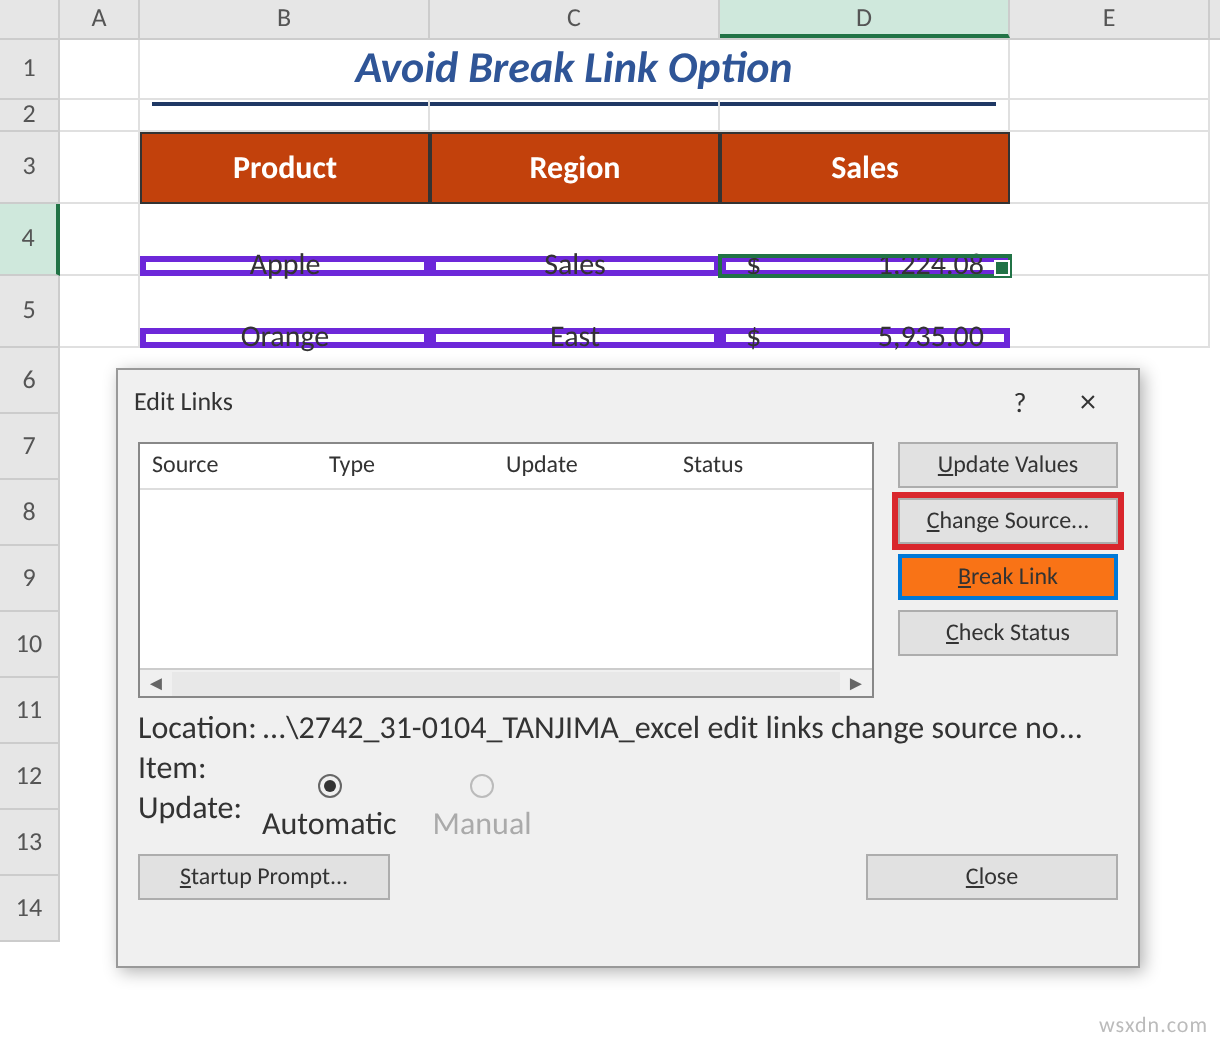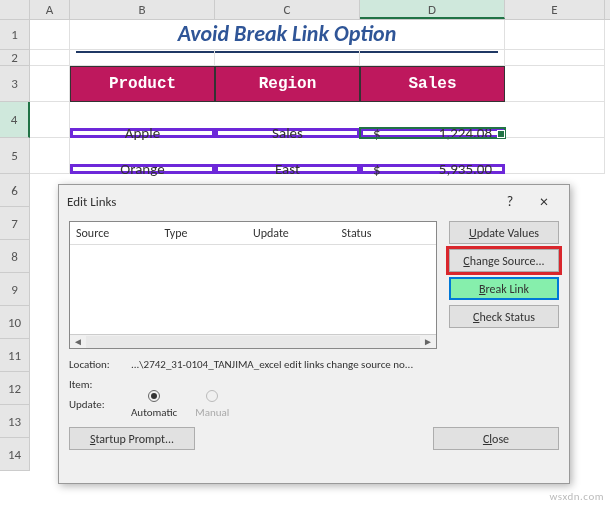--- a/index.html
+++ b/index.html
@@ -20,21 +20,21 @@
     .col-h.active { background: #cfe8dc; border-bottom: 2px solid #217346; }
     .rows { display: flex; flex-direction: column; }
     .row { display: flex; height: 33px; }
     .row.r1 { height: 30px; }
     .row.tall { height: 36px; }
     .row-h { width: 30px; background: #e6e6e6; border-right: 1px solid #ccc; border-bottom: 1px solid #ccc; text-align: center; font-size: 13px; color: #555; display: flex; align-items: center; justify-content: center; }
     .row-h.active { background: #cfe8dc; border-right: 2px solid #217346; }
     .cell { width: 145px; border-right: 1px solid #e0e0e0; border-bottom: 1px solid #e0e0e0; display: flex; align-items: center; padding: 0 6px; }
     .title-cell { font-size: 22px; font-weight: bold; font-style: italic; color: #2f5597; justify-content: center; }
     .title-wrap { display:flex; flex:1; border-bottom:2px solid #1f3864; justify-content:center; padding:4px 0;}
-    .th { background: #be185d; color: #fff; font-weight: bold; font-size: 16px; justify-content: center; border: 1px solid #333; font-family: Liberation Mono, monospace; }
+    .th { background: #c2410c; color: #fff; font-weight: bold; font-size: 16px; justify-content: center; border: 1px solid #333; }
     .td { border: 3px solid #6d28d9; font-size: 15px; justify-content: center; margin-top: 26px; }
     .td.money { justify-content: space-between; padding: 0 10px; }
     .selected { outline: 2px solid #217346; outline-offset: -1px; position: relative; }
     .selected::after { content: ""; position: absolute; right: -3px; bottom: -3px; width: 6px; height: 6px; background: #217346; border: 1px solid #fff; }
 
     
     .dialog {
       position: absolute;
       left: 58px; top: 184px;
       width: 512px; height: 300px;
@@ -59,34 +59,34 @@
     .list-scroll .arrow{ width:16px; text-align:center; font-size:10px; color:#666;}
     .list-scroll .track{ flex:1; background:#e8e8e8; height:12px;}
     .btn-col { display: flex; flex-direction: column; gap: 5px; width: 110px; }
     .btn {
       height: 23px; background: #e1e1e1; border: 1px solid #adadad;
       font-size: 12px; display: flex; align-items: center; justify-content: center;
       color: #333; cursor: default;
     }
     .btn u { text-decoration: underline; }
     .btn.highlight { outline: 3px solid #d9262c; outline-offset: 0px; }
-    .btn.focus { border: 2px solid #0078d7; background:#86efac; }
-    .info { padding: 6px 10px 4px 10px; font-size: 11px; color: #333; }
+    .btn.focus { border: 2px solid #0078d7; background:#f97316; }
+    .info { padding: 6px 10px 4px 10px; font-size: 16px; color: #333; }
     .info-row { display: flex; gap: 6px; margin-bottom: 2px; align-items:center; height:18px;}
     .info-row .lbl { width: 56px; }
     .radio { display: inline-flex; align-items: center; gap: 4px; margin-right: 12px; flex-direction: column; }
     .radio .dot { width: 12px; height: 12px; border: 1px solid #666; border-radius: 50%; display: inline-flex; align-items: center; justify-content: center; }
     .radio .dot.filled::after { content:""; width:6px; height:6px; background:#333; border-radius:50%; }
     .radio.disabled { color: #aaa; }
     .radio.disabled .dot { border-color:#bbb; }
     .dlg-footer { display: flex; padding: 8px 10px; gap: 10px; }
     .dlg-footer .spacer { flex: 1; }
     .dlg-footer .btn { width: 126px; }
     .startup-btn { width:110px; }
-    .watermark { position: absolute; right: 6px; bottom: 20px; font-size: 11px; color: #bbb; letter-spacing: 0.5px; }
+    .watermark { position: absolute; right: 6px; bottom: 4px; font-size: 11px; color: #bbb; letter-spacing: 0.5px; }
   </style>
 </head>
 <body>
 
 <div class="sheet">
   <div class="col-headers">
     <div class="corner"></div>
     <div class="col-h" style="width:40px">A</div>
     <div class="col-h">B</div>
     <div class="col-h">C</div>

